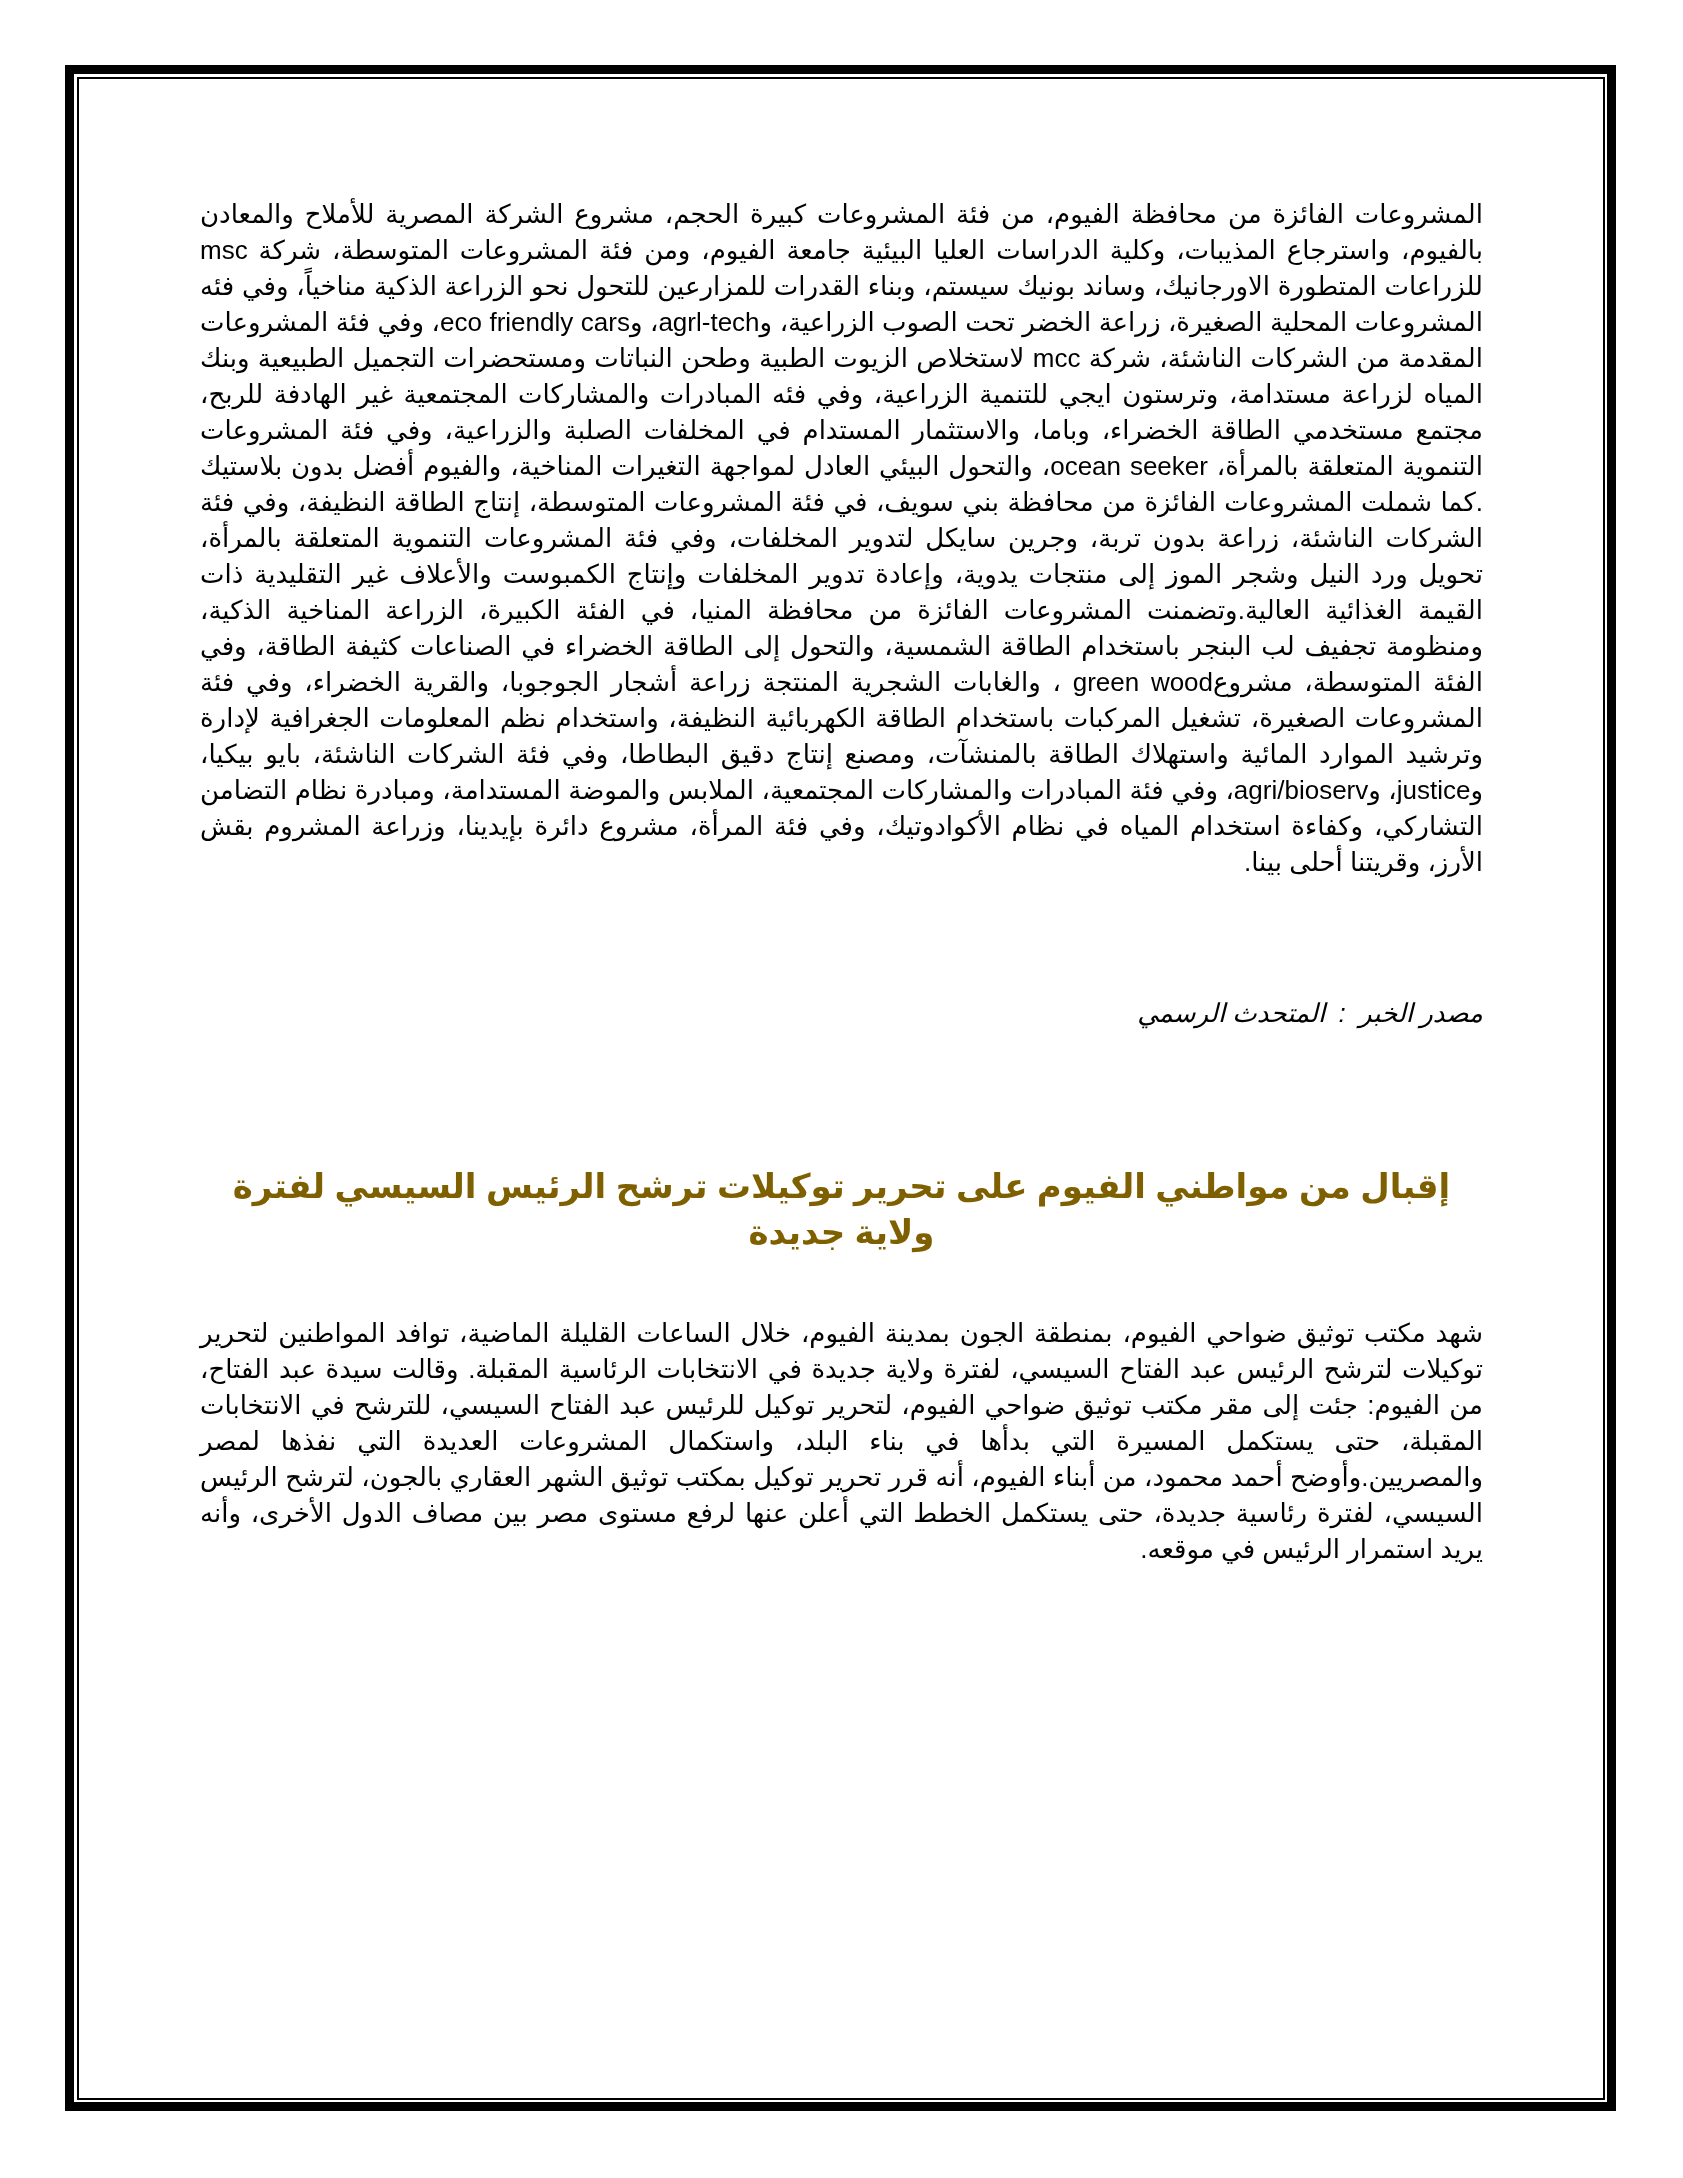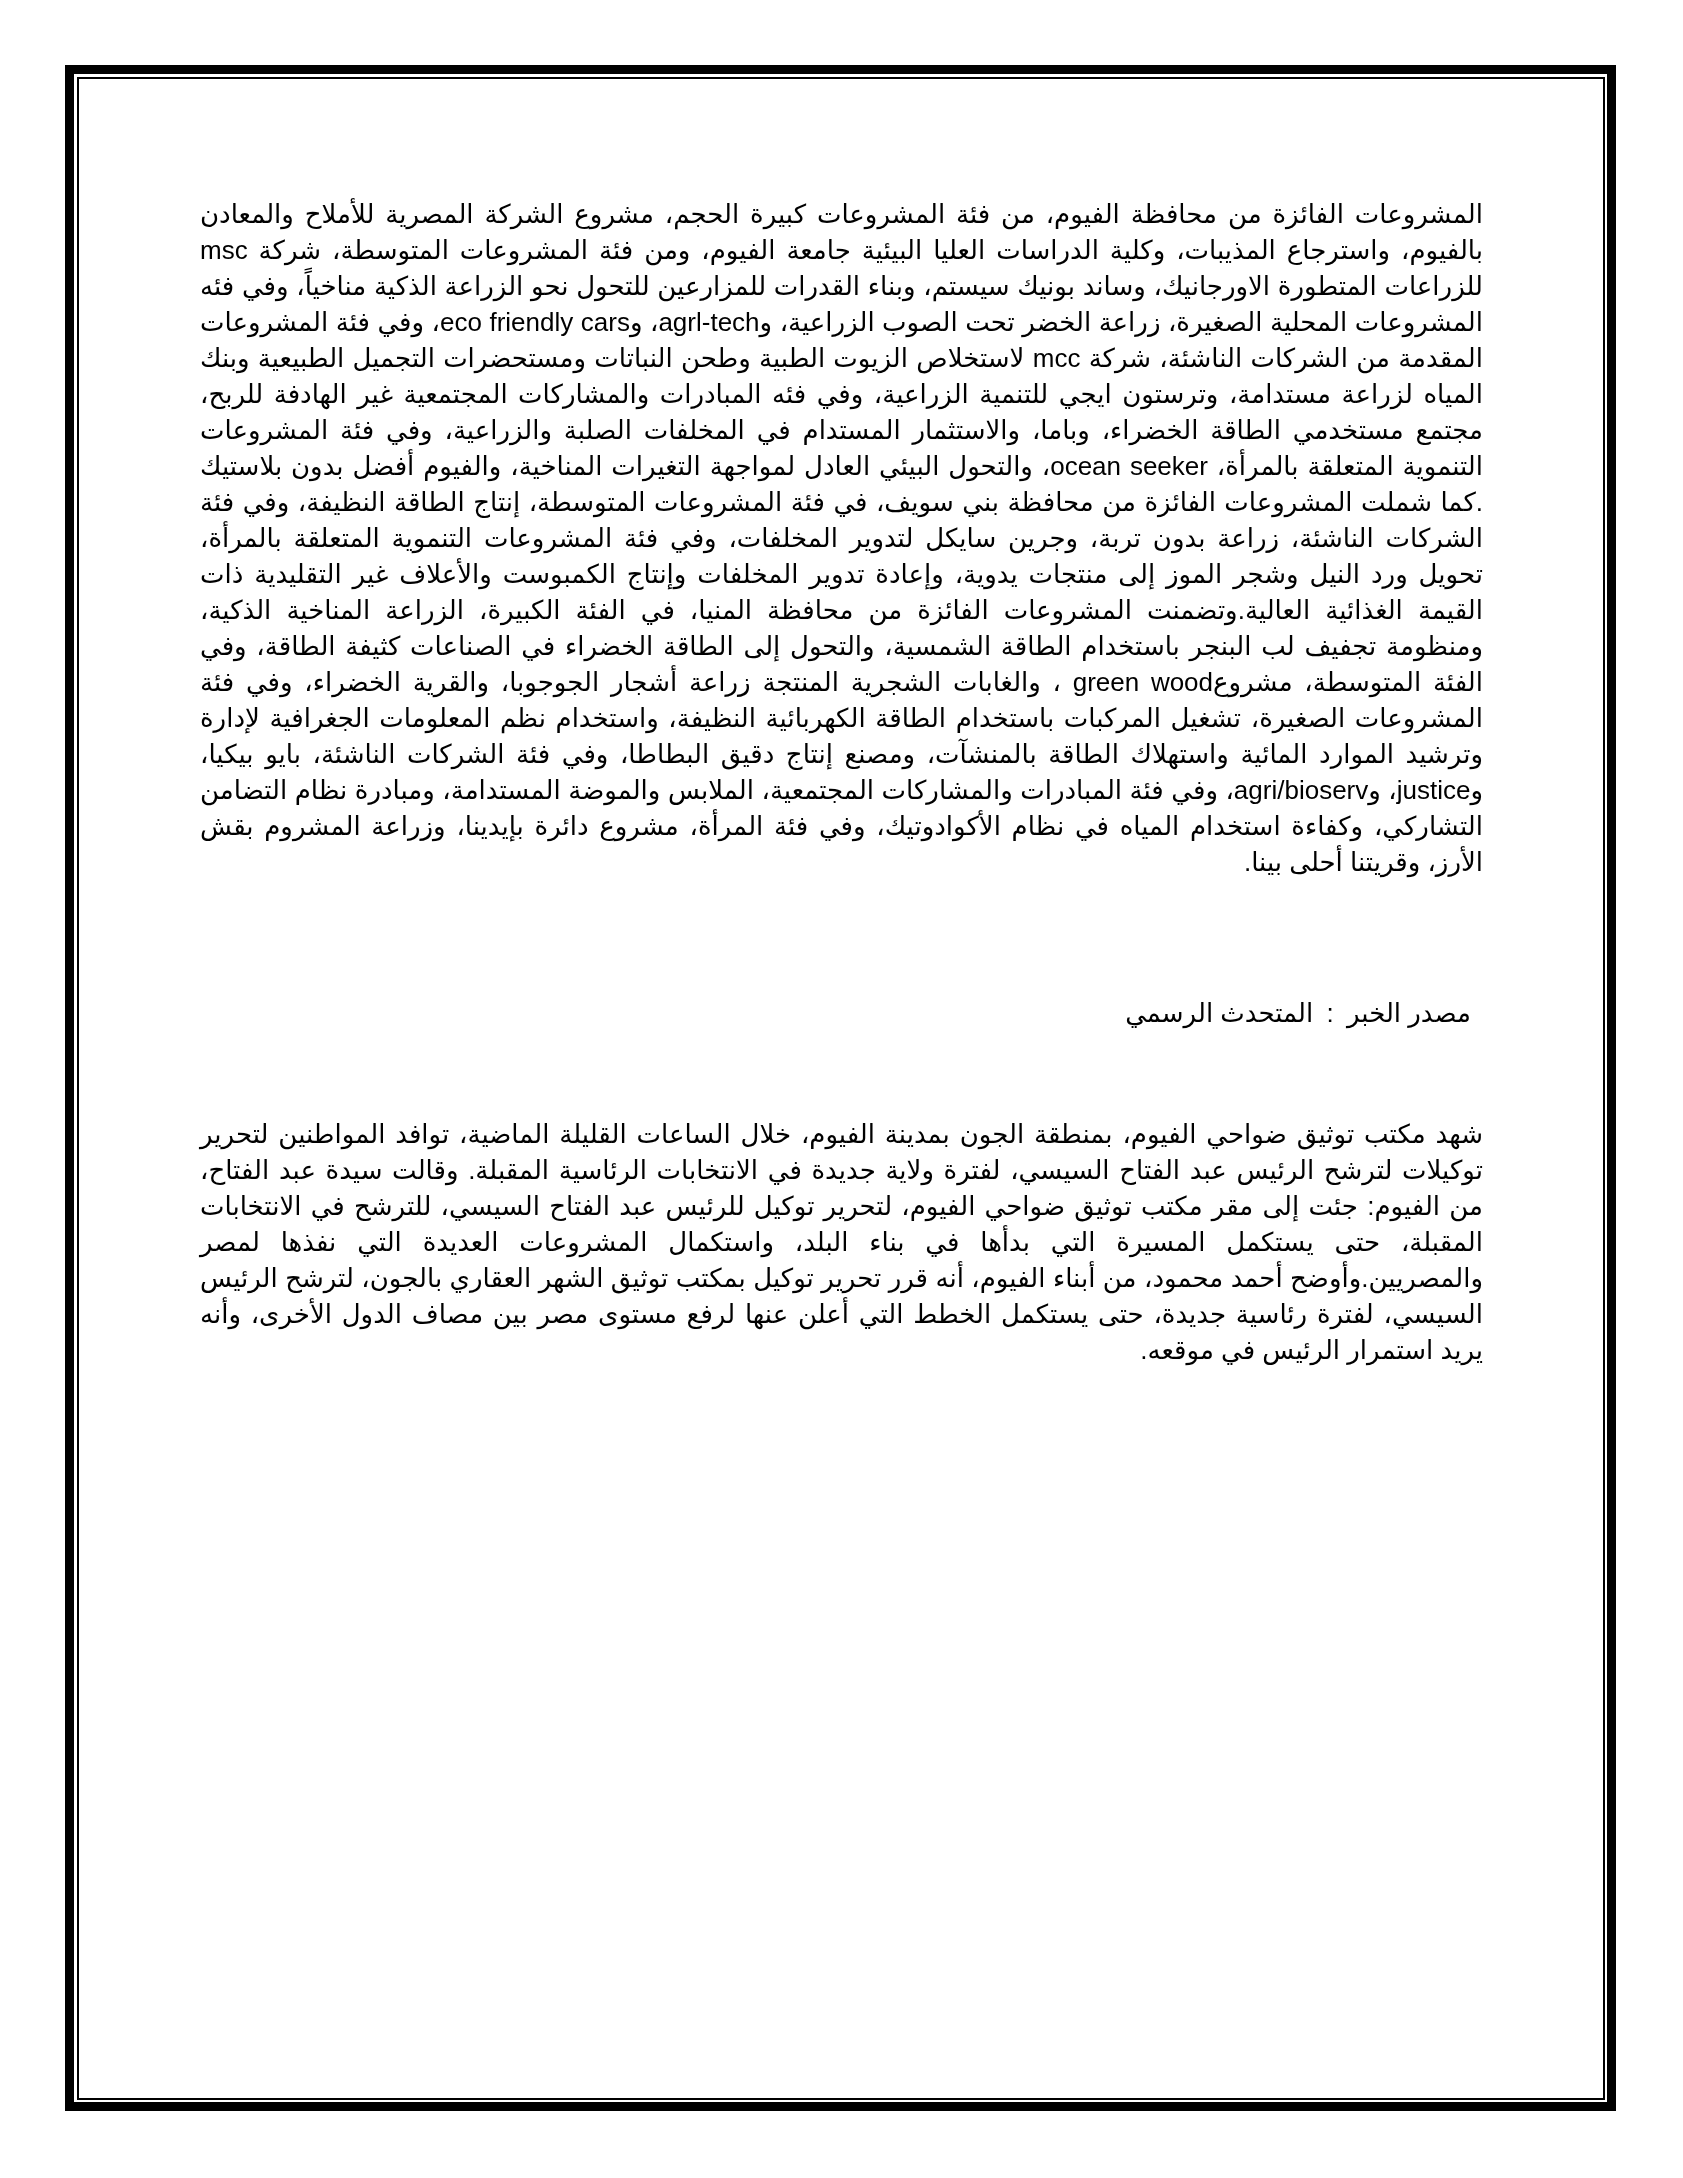--- a/index.html
+++ b/index.html
@@ -45,25 +45,26 @@
       font-size: 26px;
       line-height: 36px;
       text-align: justify;
       text-align-last: right;
       unicode-bidi: plaintext;
     }
     .meta-block {
       margin-top: 115px;
     }
     .meta-line {
-      margin: 12px;
+      margin: 0;
       font-size: 26px;
       line-height: 36px;
       text-align: right;
       height: 61px;
+      font-style: italic;
     }
     .meta-line .sep {
       padding: 0 6px;
     }
     .headline {
       margin: 107px 0 0 0;
       font-size: 34px;
       line-height: 46px;
       font-weight: bold;
       color: #7f6000;
@@ -88,17 +89,18 @@
   <p class="para">المشروعات الفائزة من محافظة الفيوم، من فئة المشروعات كبيرة الحجم، مشروع الشركة المصرية للأملاح والمعادن بالفيوم، واسترجاع المذيبات، وكلية الدراسات العليا البيئية جامعة الفيوم، ومن فئة المشروعات المتوسطة، شركة msc للزراعات المتطورة الاورجانيك، وساند بونيك سيستم، وبناء القدرات للمزارعين للتحول نحو الزراعة الذكية مناخياً، وفي فئه المشروعات المحلية الصغيرة، زراعة الخضر تحت الصوب الزراعية، وagrl-tech، وeco friendly cars، وفي فئة المشروعات المقدمة من الشركات الناشئة، شركة mcc لاستخلاص الزيوت الطبية وطحن النباتات ومستحضرات التجميل الطبيعية وبنك المياه لزراعة مستدامة، وترستون ايجي للتنمية الزراعية، وفي فئه المبادرات والمشاركات المجتمعية غير الهادفة للربح، مجتمع مستخدمي الطاقة الخضراء، وباما، والاستثمار المستدام في المخلفات الصلبة والزراعية، وفي فئة المشروعات التنموية المتعلقة بالمرأة، ocean seeker، والتحول البيئي العادل لمواجهة التغيرات المناخية، والفيوم أفضل بدون بلاستيك .كما شملت المشروعات الفائزة من محافظة بني سويف، في فئة المشروعات المتوسطة، إنتاج الطاقة النظيفة، وفي فئة الشركات الناشئة، زراعة بدون تربة، وجرين سايكل لتدوير المخلفات، وفي فئة المشروعات التنموية المتعلقة بالمرأة، تحويل ورد النيل وشجر الموز إلى منتجات يدوية، وإعادة تدوير المخلفات وإنتاج الكمبوست والأعلاف غير التقليدية ذات القيمة الغذائية العالية.وتضمنت المشروعات الفائزة من محافظة المنيا، في الفئة الكبيرة، الزراعة المناخية الذكية، ومنظومة تجفيف لب البنجر باستخدام الطاقة الشمسية، والتحول إلى الطاقة الخضراء في الصناعات كثيفة الطاقة، وفي الفئة المتوسطة، مشروعgreen wood ، والغابات الشجرية المنتجة زراعة أشجار الجوجوبا، والقرية الخضراء، وفي فئة المشروعات الصغيرة، تشغيل المركبات باستخدام الطاقة الكهربائية النظيفة، واستخدام نظم المعلومات الجغرافية لإدارة وترشيد الموارد المائية واستهلاك الطاقة بالمنشآت، ومصنع إنتاج دقيق البطاطا، وفي فئة الشركات الناشئة، بايو بيكيا، وjustice، وagri/bioserv، وفي فئة المبادرات والمشاركات المجتمعية، الملابس والموضة المستدامة، ومبادرة نظام التضامن التشاركي، وكفاءة استخدام المياه في نظام الأكوادوتيك، وفي فئة المرأة، مشروع دائرة بإيدينا، وزراعة المشروم بقش الأرز، وقريتنا أحلى بينا.</p>
 
   <div class="meta-block">
     <p class="meta-line">
       <span>مصدر الخبر</span>
       <span class="sep">:</span>
       <span>المتحدث الرسمي</span>
     </p>
   </div>
 
+  <h1 class="headline">إقبال من مواطني الفيوم على تحرير توكيلات ترشح الرئيس السيسي لفترة ولاية جديدة</h1>
 
   <p class="para para-2"> شهد مكتب توثيق ضواحي الفيوم، بمنطقة الجون بمدينة الفيوم، خلال الساعات القليلة الماضية، توافد المواطنين لتحرير توكيلات لترشح الرئيس عبد الفتاح السيسي، لفترة ولاية جديدة في الانتخابات الرئاسية المقبلة. وقالت سيدة عبد الفتاح، من الفيوم: جئت إلى مقر مكتب توثيق ضواحي الفيوم، لتحرير توكيل للرئيس عبد الفتاح السيسي، للترشح في الانتخابات المقبلة، حتى يستكمل المسيرة التي بدأها في بناء البلد، واستكمال المشروعات العديدة التي نفذها لمصر والمصريين.وأوضح أحمد محمود، من أبناء الفيوم، أنه قرر تحرير توكيل بمكتب توثيق الشهر العقاري بالجون، لترشح الرئيس السيسي، لفترة رئاسية جديدة، حتى يستكمل الخطط التي أعلن عنها لرفع مستوى مصر بين مصاف الدول الأخرى، وأنه يريد استمرار الرئيس في موقعه.</p>
 
 </div>
 
 
 </body></html>

